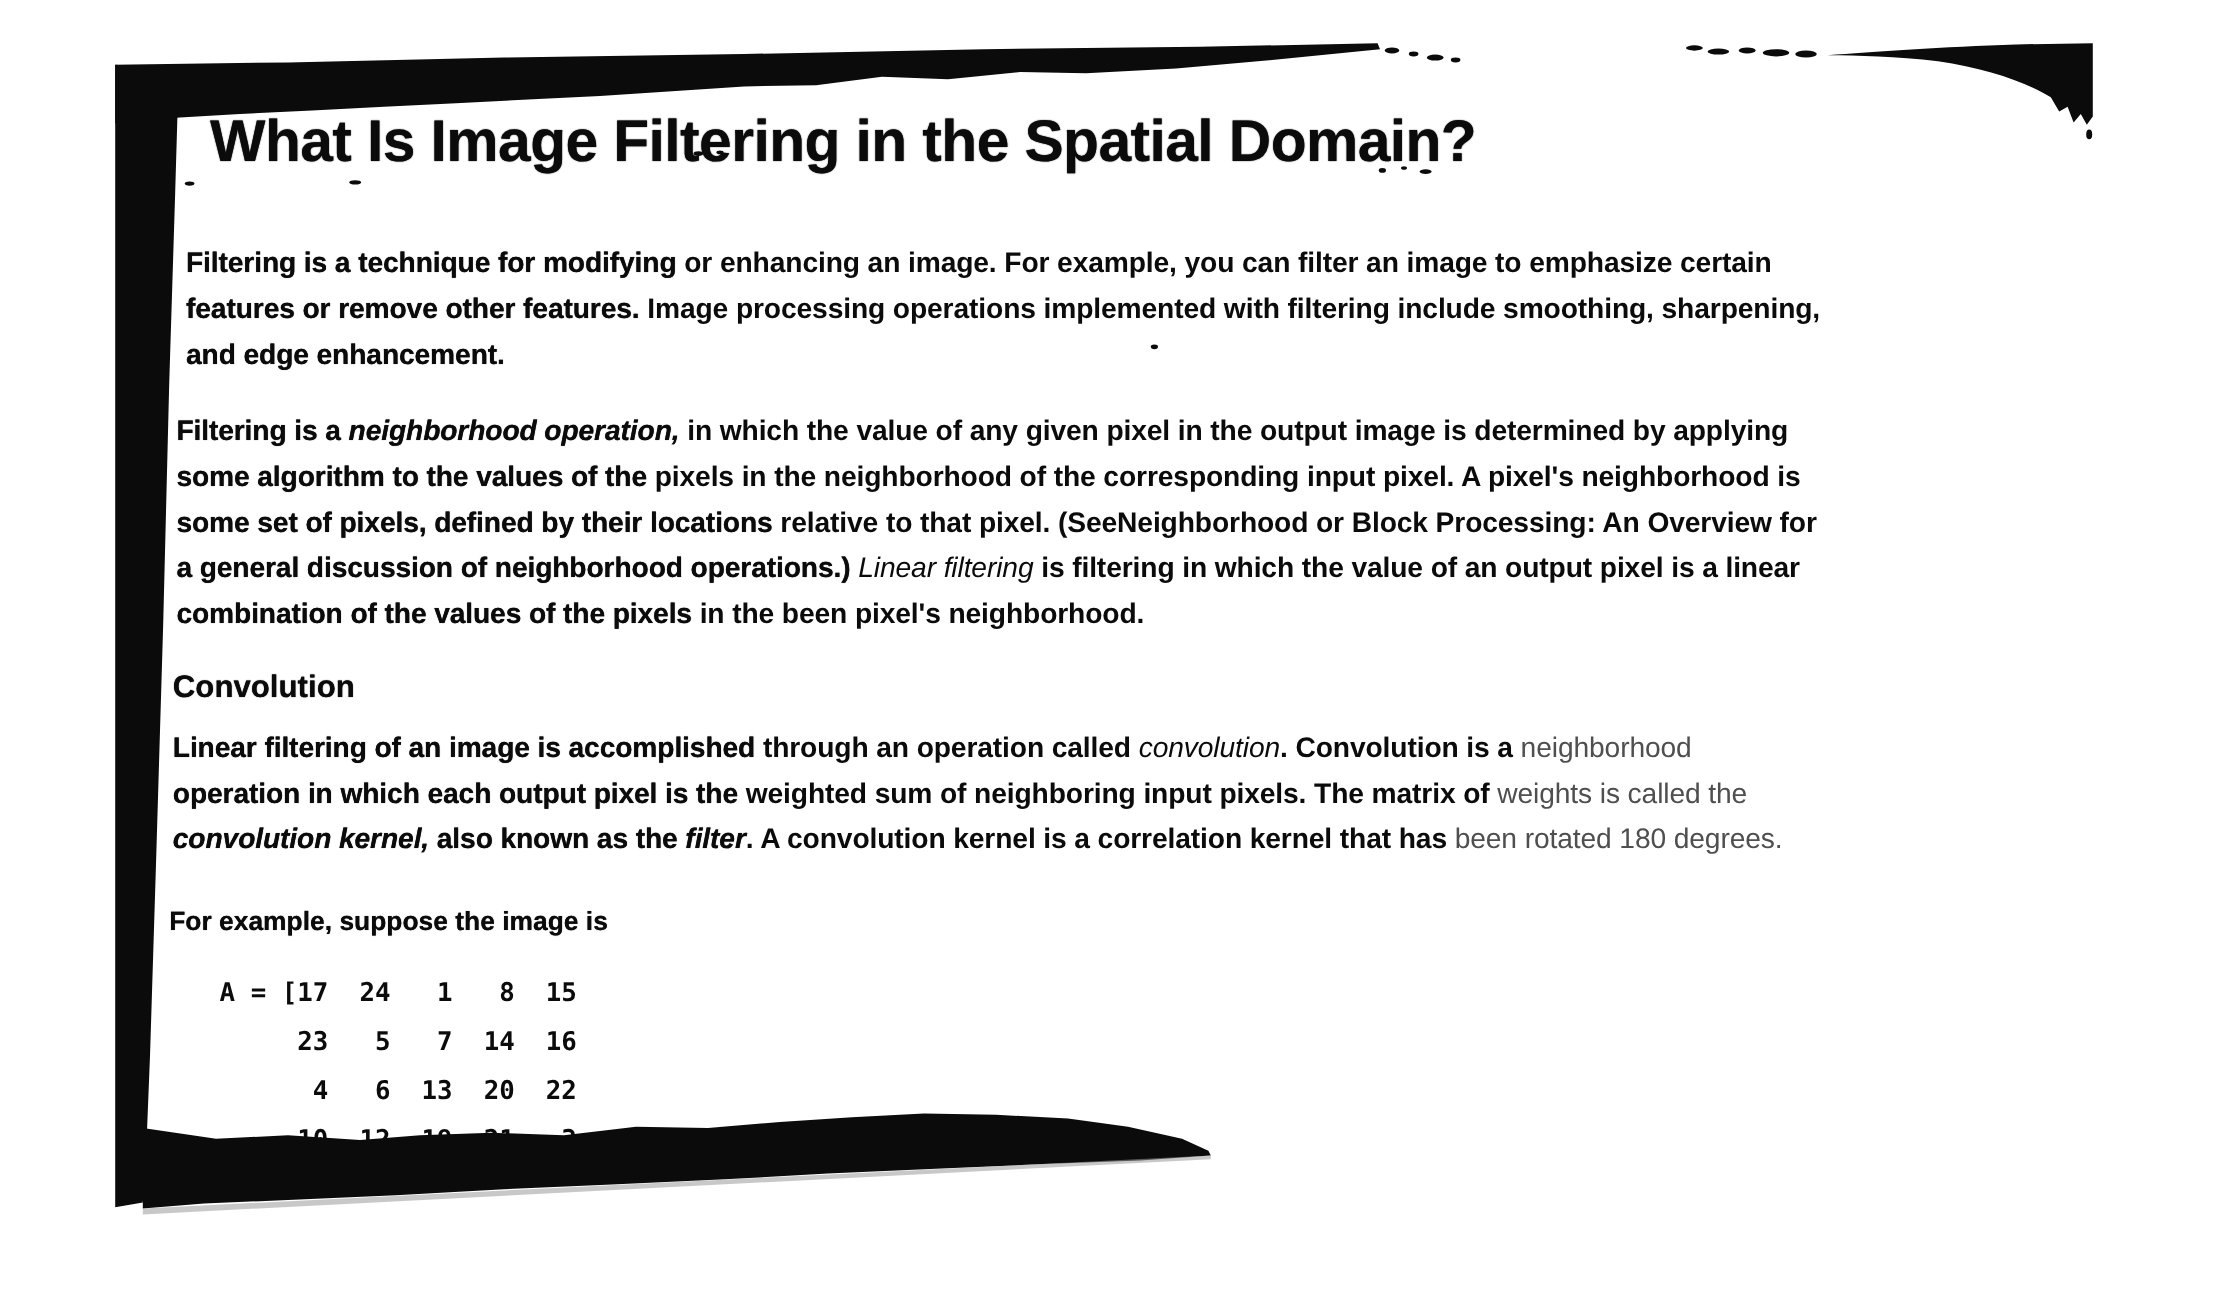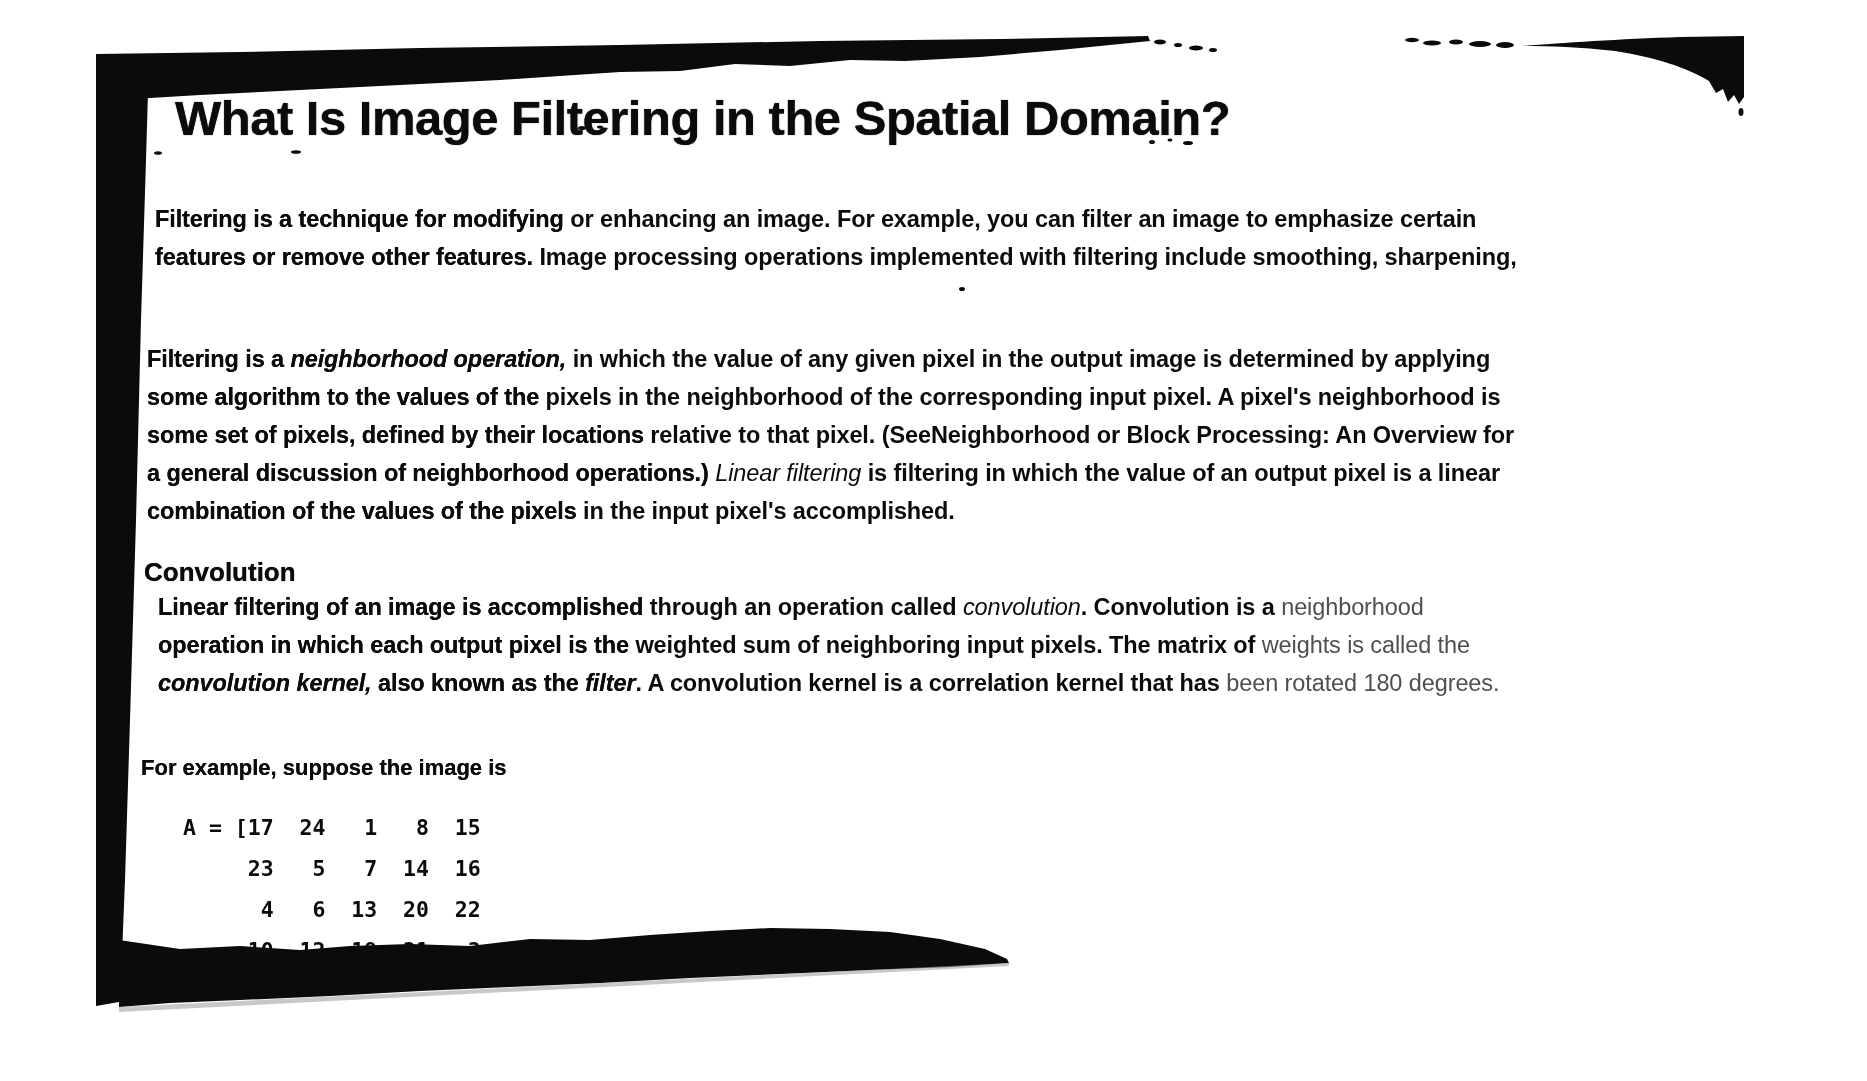--- a/index.html
+++ b/index.html
@@ -36,21 +36,21 @@
   .seg-italic{font-style:italic;text-align:right;}
   .seg-bold-italic{font-weight:bold;font-style:italic;text-shadow:0 0 0.6px var(--ink);}
   .seg-faded{color:var(--ink-faded);}
   .para-intro{left:155px;top:200px;}
   .para-neighborhood{left:147px;top:340px;}
   .section-heading{
     position:absolute;left:144px;top:556px;
     font-size:26px;font-weight:bold;line-height:32px;
     text-shadow:0 0 0.8px var(--ink);margin:0;white-space:nowrap;
   }
-  .para-convolution{left:144px;top:588px;margin-left:14px;}
+  .para-convolution{left:144px;top:604px;}
   .example-intro{
     position:absolute;left:141px;top:749px;
     font-size:22px;font-weight:bold;line-height:38px;
     text-shadow:0 0 0.6px var(--ink);white-space:nowrap;
   }
   .matrix{
     position:absolute;left:183px;top:807px;
     font-family:"DejaVu Sans Mono", monospace;
     font-size:21.5px;font-weight:bold;line-height:41px;
     white-space:pre;margin:0;z-index:2;
@@ -61,28 +61,29 @@
 
 <div class="stage">
 
   <div class="content">
 
     <h1 class="page-title">What Is Image Filtering in the Spatial Domain?</h1>
 
     <div class="para para-intro">
         <div class="tline"><span class="seg-bold">Filtering is a technique for modifying </span><span class="seg-normal">or enhancing an image. For example, you can filter an image to emphasize certain</span></div>
         <div class="tline"><span class="seg-bold">features or remove other features. </span><span class="seg-normal">Image processing operations implemented with filtering include smoothing, sharpening,</span></div>
+        <div class="tline"><span class="seg-bold">and edge enhancement.</span></div>
       </div>
 
     <div class="para para-neighborhood">
         <div class="tline"><span class="seg-bold">Filtering is a </span><span class="seg-bold-italic">neighborhood operation,</span><span class="seg-normal"> in which the value of any given pixel in the output image is determined by applying</span></div>
         <div class="tline"><span class="seg-bold">some algorithm to the values of the </span><span class="seg-normal">pixels in the neighborhood of the corresponding input pixel. A pixel's neighborhood is</span></div>
         <div class="tline"><span class="seg-bold">some set of pixels, defined by their locations </span><span class="seg-normal">relative to that pixel. (SeeNeighborhood or Block Processing: An Overview for</span></div>
         <div class="tline"><span class="seg-bold">a general discussion of neighborhood operations.) </span><span class="seg-italic">Linear filtering</span><span class="seg-normal"> is filtering in which the value of an output pixel is a linear</span></div>
-        <div class="tline"><span class="seg-bold">combination of the values of the pixels </span><span class="seg-normal">in the input pixel's accomplished.</span></div>
+        <div class="tline"><span class="seg-bold">combination of the values of the pixels </span><span class="seg-normal">in the been pixel's neighborhood.</span></div>
       </div>
 
     <h2 class="section-heading">Convolution</h2>
 
     <div class="para para-convolution">
         <div class="tline"><span class="seg-bold">Linear filtering of an image is accomplished </span><span class="seg-normal">through an operation called </span><span class="seg-italic">convolution</span><span class="seg-normal">. Convolution is a </span><span class="seg-faded">neighborhood</span></div>
         <div class="tline"><span class="seg-bold">operation in which each output pixel is the </span><span class="seg-normal">weighted sum of neighboring input pixels. The matrix of </span><span class="seg-faded">weights is called the</span></div>
         <div class="tline"><span class="seg-bold-italic">convolution kernel,</span><span class="seg-bold"> also known as the </span><span class="seg-bold-italic">filter</span><span class="seg-normal">. A convolution kernel is a correlation kernel that has </span><span class="seg-faded">been rotated 180 degrees.</span></div>
       </div>
 

